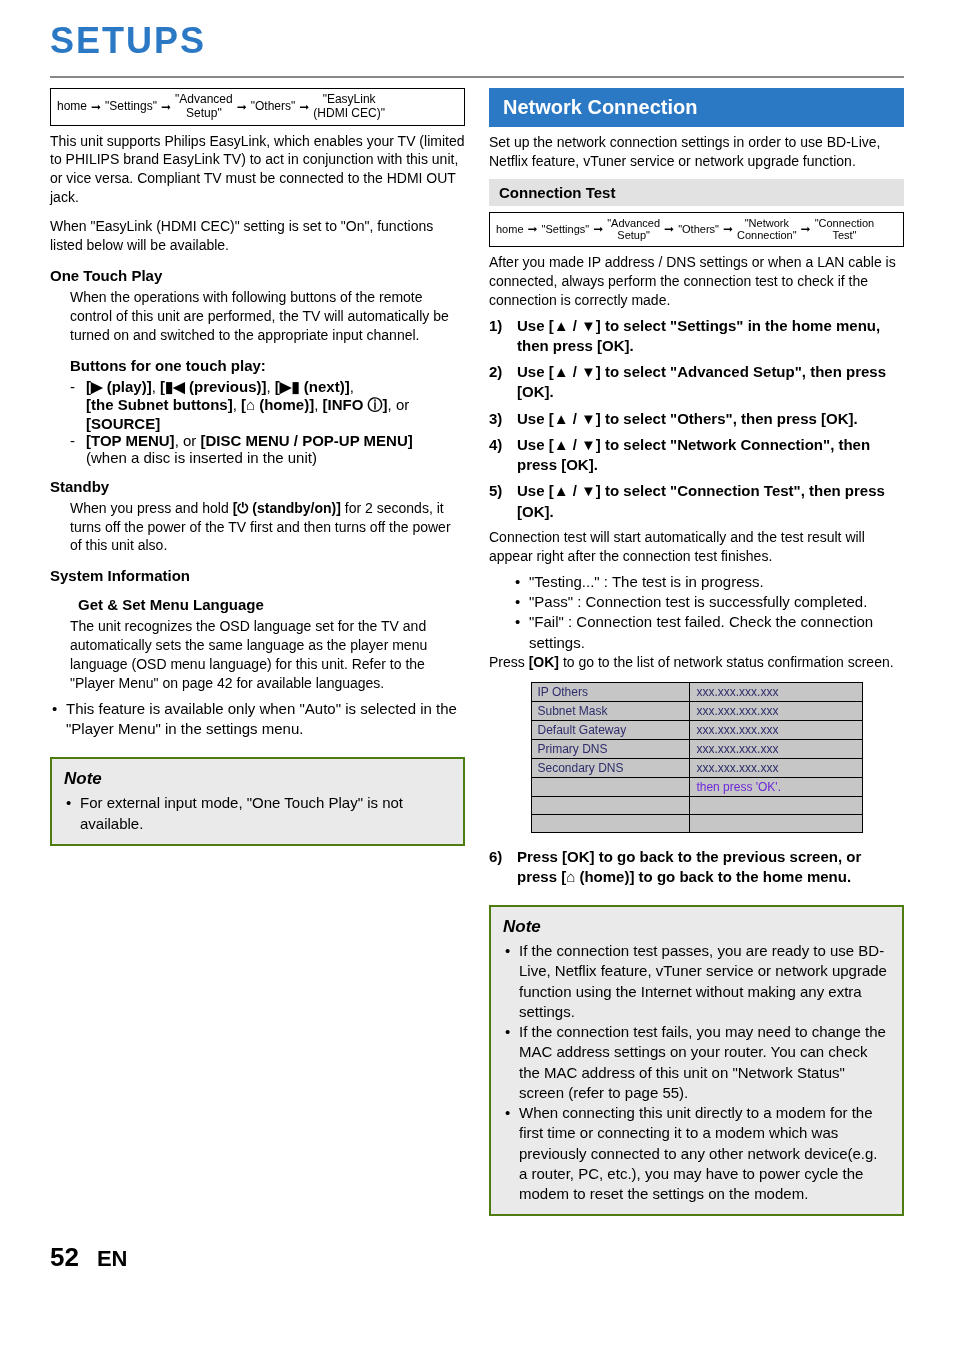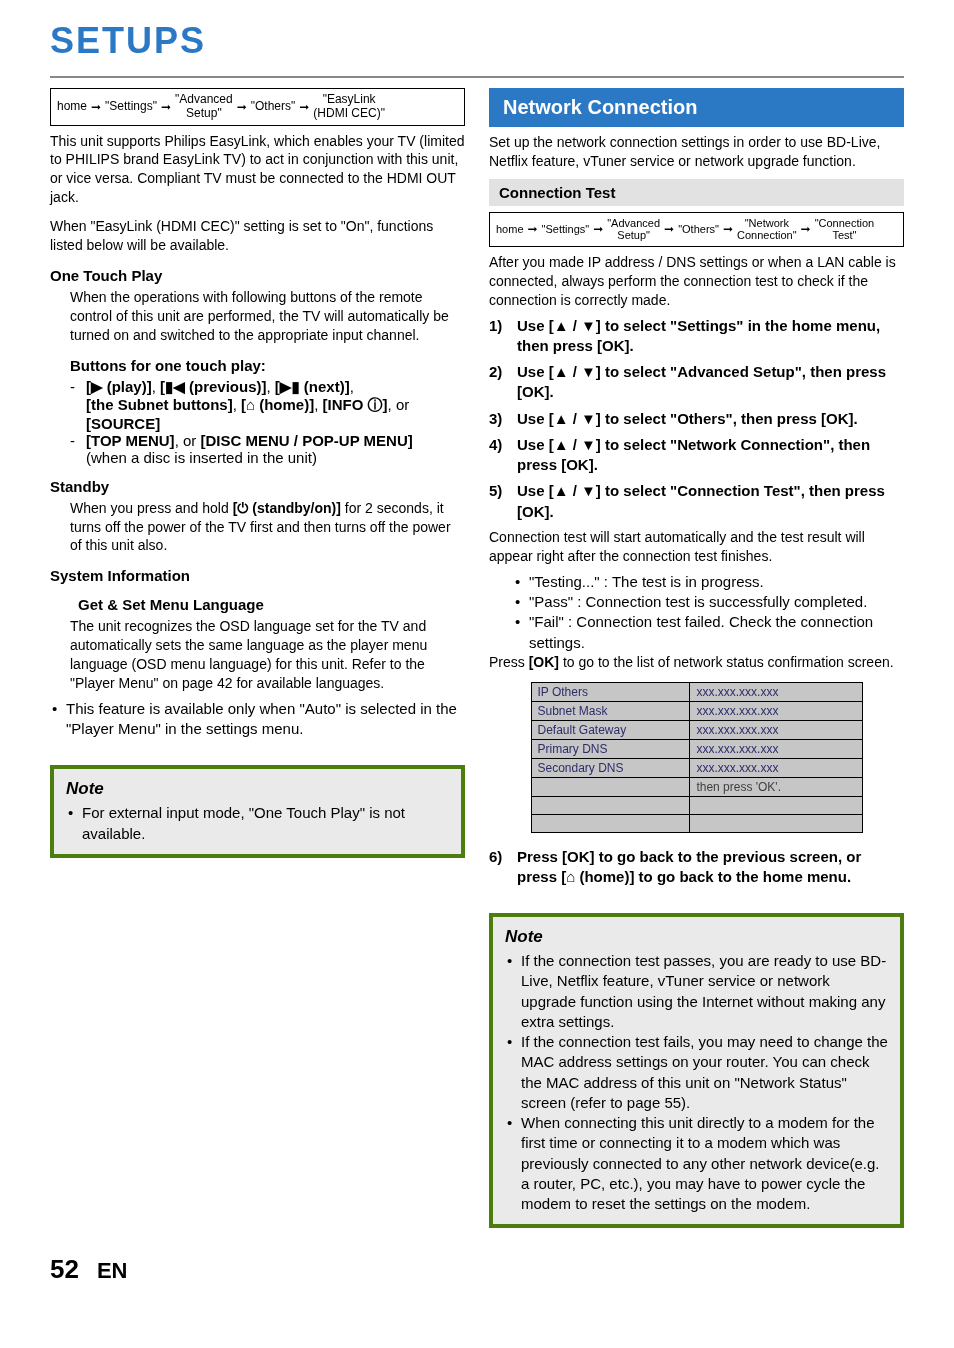--- a/index.html
+++ b/index.html
@@ -42,24 +42,24 @@
   }
   .nav-item { text-align: center; line-height: 1.15; }
   .arrow::before { content: "➞"; font-size: 12px; }
   .body-text { font-size: 14px; line-height: 1.35; }
   p.body-text { margin-bottom: 6px; }
   .sub-head { font-weight: 700; font-size: 15px; margin-top: 12px; margin-bottom: 4px; }
   .indent { padding-left: 20px; }
   .indent2 { padding-left: 28px; }
   .bold { font-weight: 700; }
   .note-box {
-    border: 4px solid #4d7c0f;
+    border: 2px solid #4d7c0f;
     background: #eaeaea;
     padding: 10px 12px;
-    margin-top: 26px;
+    margin-top: 18px;
   }
   .note-title { font-style: italic; font-weight: 700; font-size: 17px; margin-bottom: 4px; }
   ol.steps { list-style: none; counter-reset: none; padding: 0; margin: 0; }
   ol.steps > li {
     display: flex;
     gap: 6px;
     font-size: 15px;
     font-weight: 700;
     margin: 6px 0;
     line-height: 1.35;
@@ -250,21 +250,21 @@
       <tr>
             <td>Primary DNS</td>
             <td>xxx.xxx.xxx.xxx</td>
           </tr>
       <tr>
             <td>Secondary DNS</td>
             <td>xxx.xxx.xxx.xxx</td>
           </tr>
       <tr>
             <td></td>
-            <td style="color:#404040">then press 'OK'.</td>
+            <td style="color:#6d28d9">then press 'OK'.</td>
           </tr>
       <tr>
             <td></td>
             <td></td>
           </tr>
       <tr>
             <td></td>
             <td></td>
           </tr>
     </tbody>

